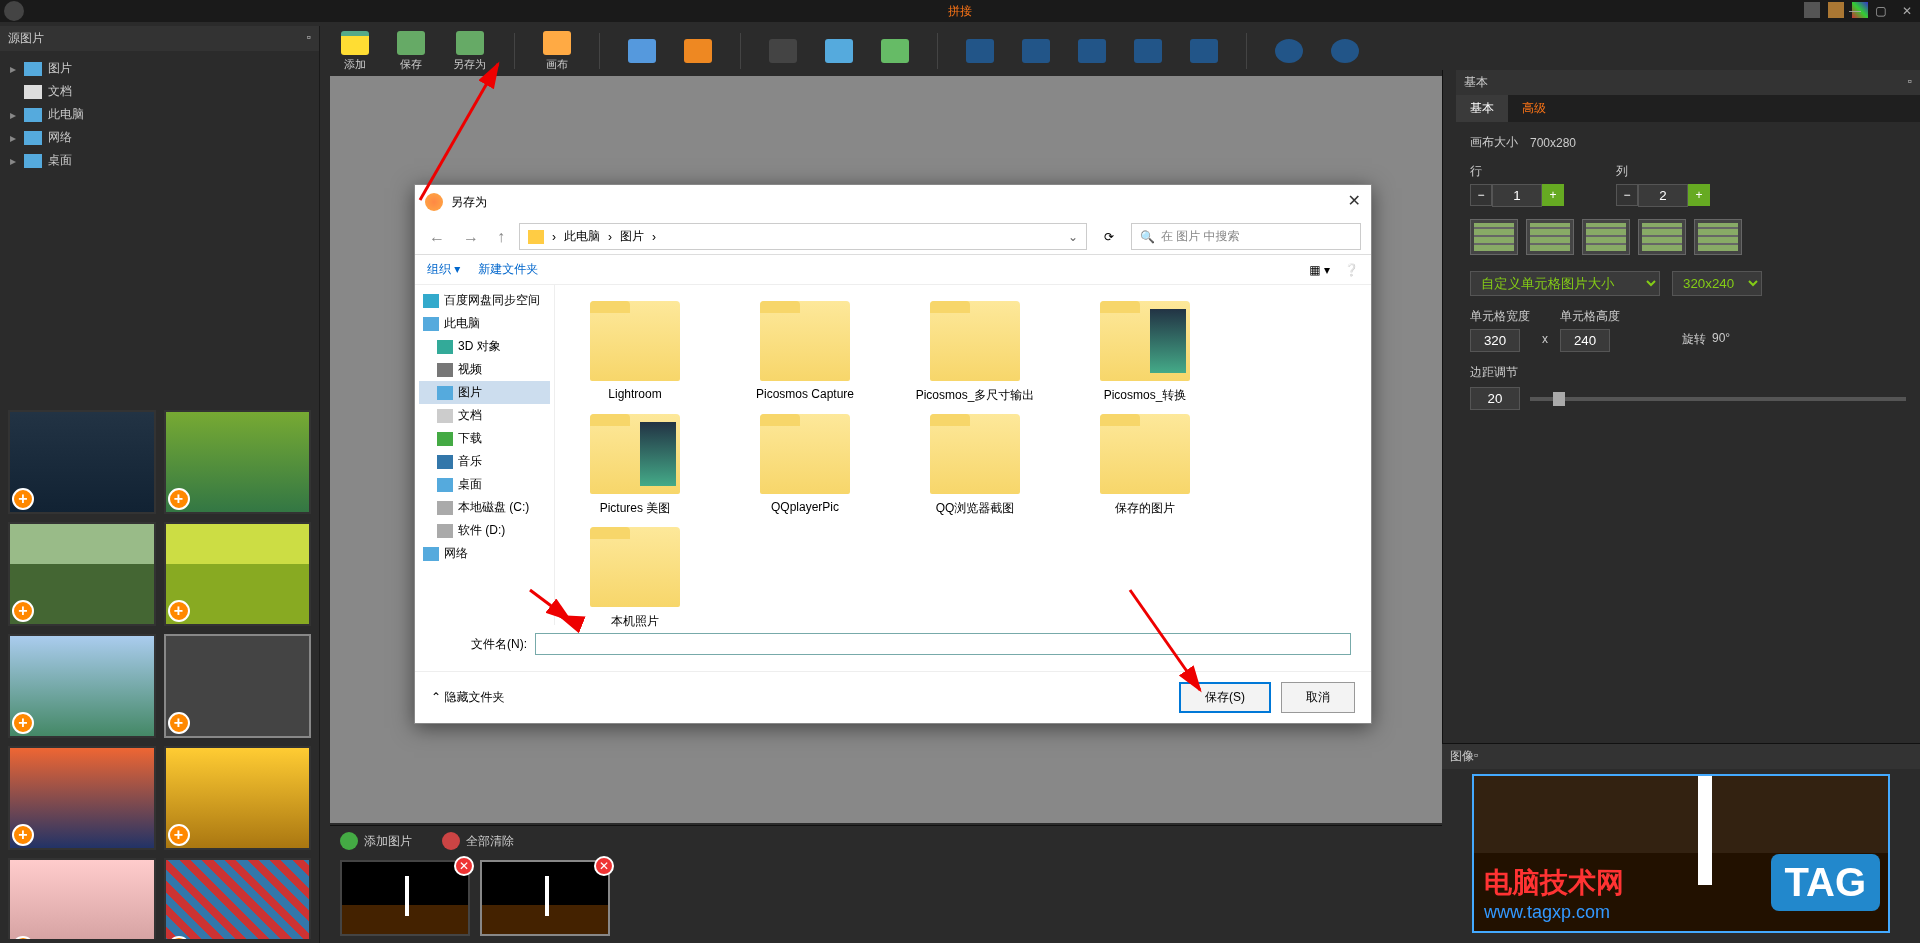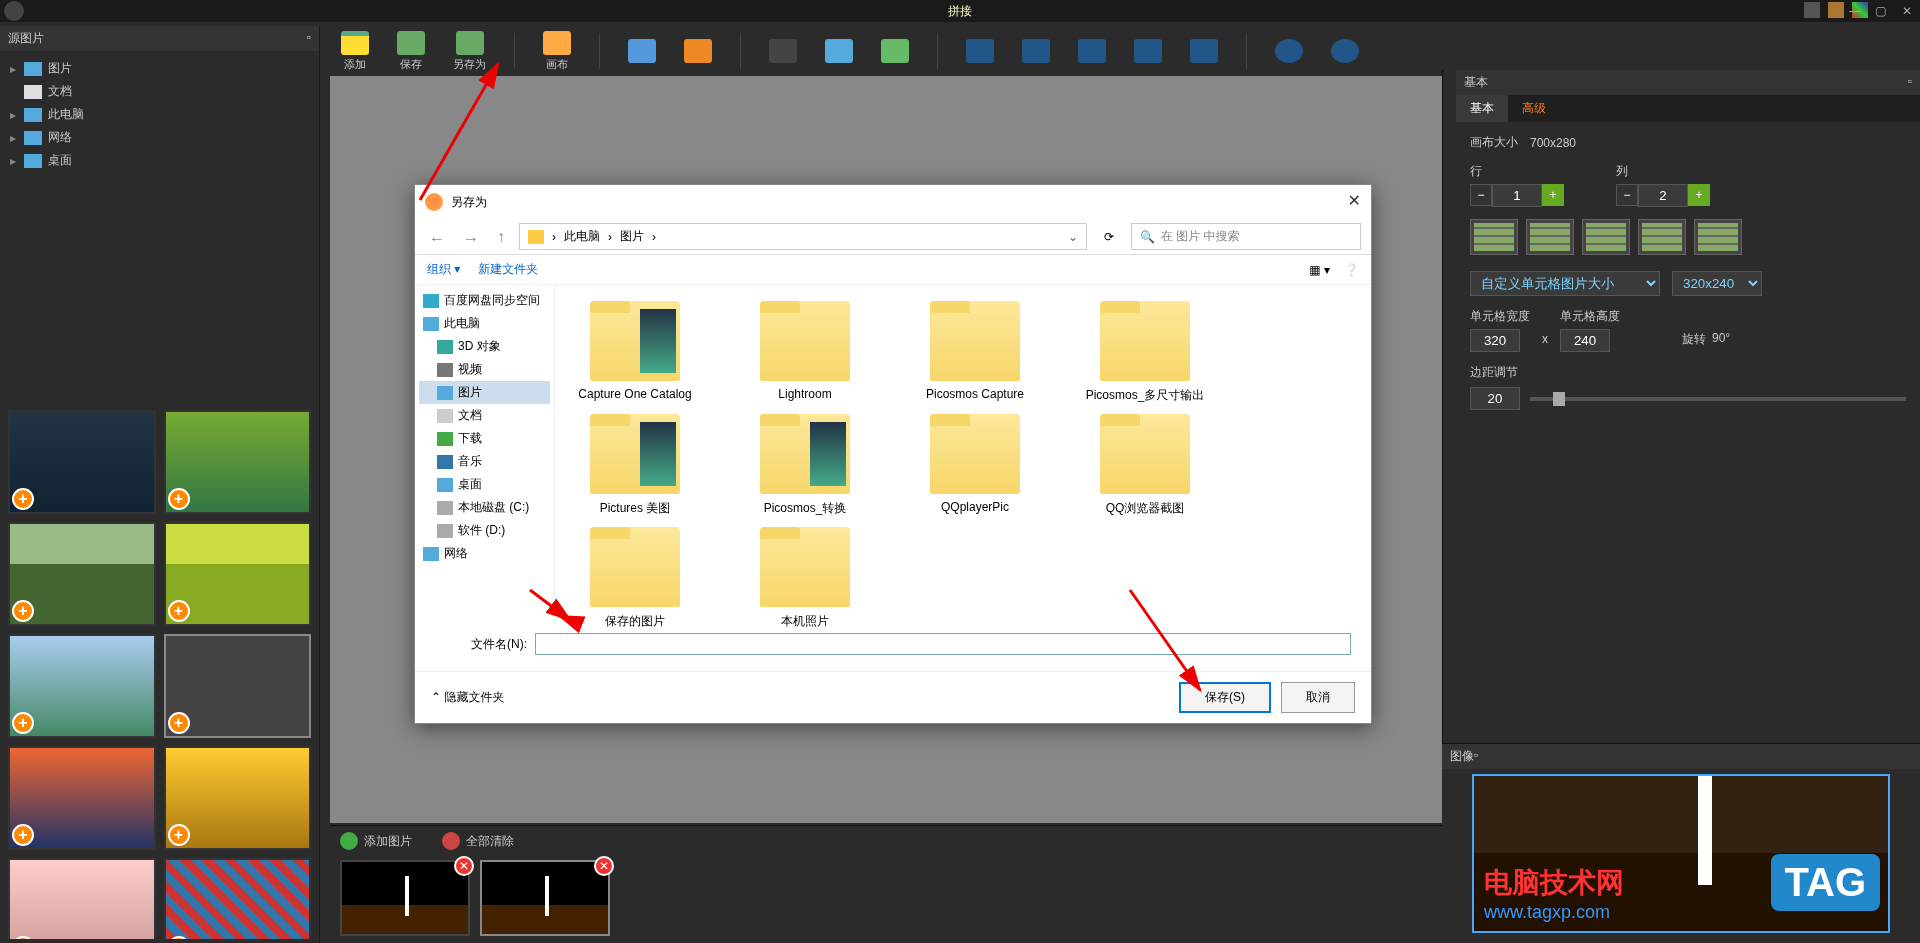--- a/index.html
+++ b/index.html
@@ -1,21 +1,21 @@
 <!DOCTYPE html>
 <html><head>
 <meta charset="utf-8">
 <style>
 * { margin: 0; padding: 0; box-sizing: border-box; font-family: "Microsoft YaHei", sans-serif; }
 body { background: #2b2b2b; color: #ccc; font-size: 12px; width: 1920px; height: 943px; overflow: hidden; position: relative; }
 
 
 .titlebar { height: 22px; background: #1a1a1a; display: flex; align-items: center; position: relative; }
 .titlebar .app-icon { width: 20px; height: 20px; margin-left: 4px; background: #444; border-radius: 50%; }
-.titlebar .title { position: absolute; left: 50%; transform: translateX(-50%); color: #fef9c3; }
+.titlebar .title { position: absolute; left: 50%; transform: translateX(-50%); color: #f97316; }
 .titlebar .win-controls { position: absolute; right: 4px; display: flex; gap: 8px; }
 .titlebar .win-controls span { width: 18px; height: 14px; display: flex; align-items: center; justify-content: center; color: #aaa; cursor: pointer; }
 
 
 .toolbar { position: absolute; left: 335px; top: 26px; height: 50px; display: flex; align-items: center; gap: 16px; }
 .toolbar .tb-btn { display: flex; flex-direction: column; align-items: center; justify-content: center; padding: 2px 6px; cursor: pointer; }
 .toolbar .tb-btn .icon { width: 28px; height: 24px; border-radius: 3px; }
 .toolbar .tb-btn .lbl { font-size: 11px; color: #ccc; margin-top: 2px; }
 .toolbar .sep { width: 1px; height: 36px; background: #444; margin: 0 6px; }
 .tb-btn.add .icon { background: linear-gradient(#5a8 20%, #fd3 20%); position: relative; }
@@ -90,21 +90,21 @@
 .right-panel .tab.active { background: #3a3a3a; color: #fff; }
 .right-panel .section { padding: 12px 14px; }
 .right-panel .row { display: flex; align-items: center; gap: 12px; margin-bottom: 12px; }
 .right-panel .lbl { color: #ccc; }
 .right-panel input[type=text] { background: #3a3a3a; border: 1px solid #555; color: #fff; padding: 3px 6px; width: 50px; text-align: center; }
 .right-panel .step-btn { width: 22px; height: 22px; background: #333; border: 1px solid #555; color: #fff; display: flex; align-items: center; justify-content: center; cursor: pointer; }
 .right-panel .step-btn.plus { background: #6a2; border-color: #6a2; }
 .right-panel .layout-grid { display: flex; gap: 8px; margin-bottom: 16px; }
 .right-panel .layout-opt { width: 48px; height: 36px; background: #444; border: 1px solid #666; cursor: pointer; position: relative; }
 .right-panel .layout-opt::before { content:""; position:absolute; inset:3px; background: repeating-linear-gradient(0deg,#8a6,#8a6 6px,#666 6px,#666 8px); }
-.right-panel select { background: #3a3a3a; border: 1px solid #555; color: #7dd3fc; padding: 3px 6px; }
+.right-panel select { background: #3a3a3a; border: 1px solid #555; color: #84cc16; padding: 3px 6px; }
 .right-panel .slider-row { display: flex; align-items: center; gap: 10px; }
 .right-panel .slider { flex: 1; height: 4px; background: #555; position: relative; }
 .right-panel .slider .handle { position: absolute; left: 6%; top: -5px; width: 12px; height: 14px; background: #aaa; }
 
 
 .img-panel { position: absolute; right: 0; bottom: 0; width: 478px; height: 200px; background: #2b2b2b; border-top: 1px solid #111; }
 .img-panel .rp-header { background: #333; padding: 4px 8px; display: flex; }
 .img-panel .preview { position: absolute; left: 30px; top: 30px; right: 30px; bottom: 10px; background: linear-gradient(#321 50%, #210 50%); border: 2px solid #4af; }
 .img-panel .candle-big { position: absolute; left: 54%; top: 0; width: 14px; height: 70%; background: #fff; }
 .img-panel .watermark { position: absolute; left: 10px; bottom: 8px; }
@@ -507,43 +507,39 @@
         <div class="ti indent">
           <span class="ticon ic-disk"></span>
           <span>软件 (D:)</span>
         </div>
         <div class="ti">
           <span class="ticon ic-net"></span>
           <span>网络</span>
         </div>
       </div>
     <div class="dlg-files" id="dlg-files">
+        <div class="fitem">
+          <div class="ficon"></div>
+          <div class="fname">Lightroom</div>
+        </div>
+        <div class="fitem">
+          <div class="ficon"></div>
+          <div class="fname">Picosmos Capture</div>
+        </div>
+        <div class="fitem">
+          <div class="ficon"></div>
+          <div class="fname">Picosmos_多尺寸输出</div>
+        </div>
         <div class="fitem special">
           <div class="ficon"></div>
-          <div class="fname">Capture One Catalog</div>
-        </div>
-        <div class="fitem">
-          <div class="ficon"></div>
-          <div class="fname">Lightroom</div>
-        </div>
-        <div class="fitem">
-          <div class="ficon"></div>
-          <div class="fname">Picosmos Capture</div>
-        </div>
-        <div class="fitem">
-          <div class="ficon"></div>
-          <div class="fname">Picosmos_多尺寸输出</div>
+          <div class="fname">Picosmos_转换</div>
         </div>
         <div class="fitem special">
           <div class="ficon"></div>
           <div class="fname">Pictures 美图</div>
-        </div>
-        <div class="fitem special">
-          <div class="ficon"></div>
-          <div class="fname">Picosmos_转换</div>
         </div>
         <div class="fitem">
           <div class="ficon"></div>
           <div class="fname">QQplayerPic</div>
         </div>
         <div class="fitem">
           <div class="ficon"></div>
           <div class="fname">QQ浏览器截图</div>
         </div>
         <div class="fitem">

